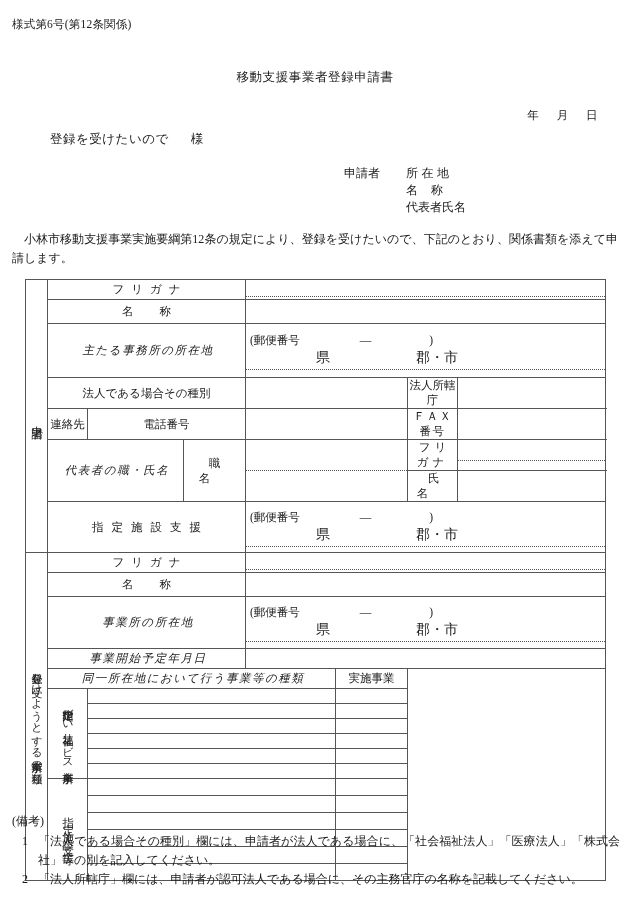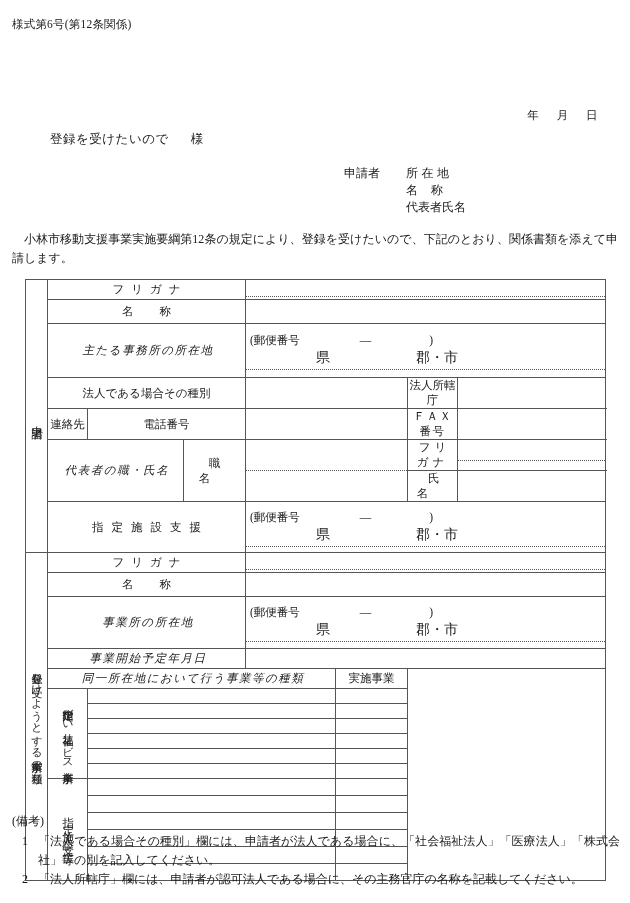--- a/index.html
+++ b/index.html
@@ -194,20 +194,21 @@
     text-align: justify;
   }
 </style>
 </head>
 <body>
 
 <div class="page">
 
   <div class="form-no">様式第6号(第12条関係)</div>
 
+  <div class="doc-title">移動支援事業者登録申請書</div>
 
   <div class="date-line">
     <span>年</span>
     <span>月</span>
     <span>日</span>
   </div>
 
   <div class="addressee">
     <span>登録を受けたいので</span><span class="hon">様</span>
   </div>

